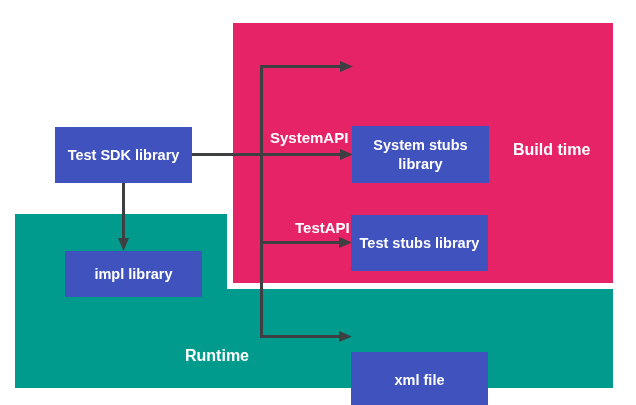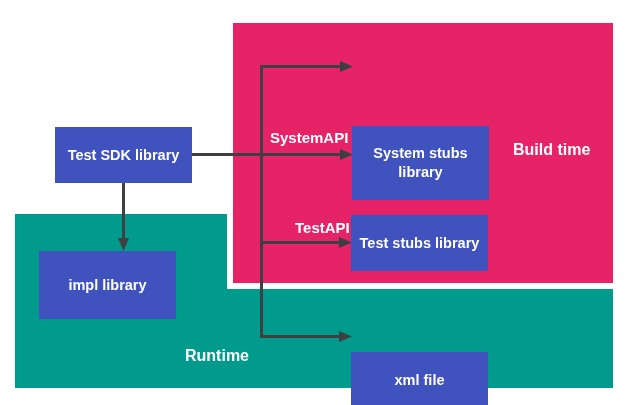--- a/index.html
+++ b/index.html
@@ -73,23 +73,23 @@
     line-height: 19px;
     display: flex;
     align-items: center;
     justify-content: center;
     text-align: center;
     padding: 0 8px;
     box-sizing: border-box;
   }
   #node-java-sdk     { left: 55px;  top: 127px; }
   #node-public-stubs { left: 352px; top: 38px;  height: 58px; }
-  #node-system-stubs { left: 352px; top: 126px; height: 74px; }
+  #node-system-stubs { left: 352px; top: 126px; height: 57px; }
   #node-test-stubs   { left: 351px; top: 215px; }
-  #node-impl         { left: 39px;  top: 251px; height: 68px; }
+  #node-impl         { left: 65px;  top: 251px; height: 46px; }
   #node-xml          { left: 351px; top: 308px; height: 57px; margin-top: 44px; }
 </style>
 </head>
 <body>
 
 <div class="canvas">
 
   <div class="region" id="runtime-region"></div>
   <div class="region" id="buildtime-region"></div>
 

